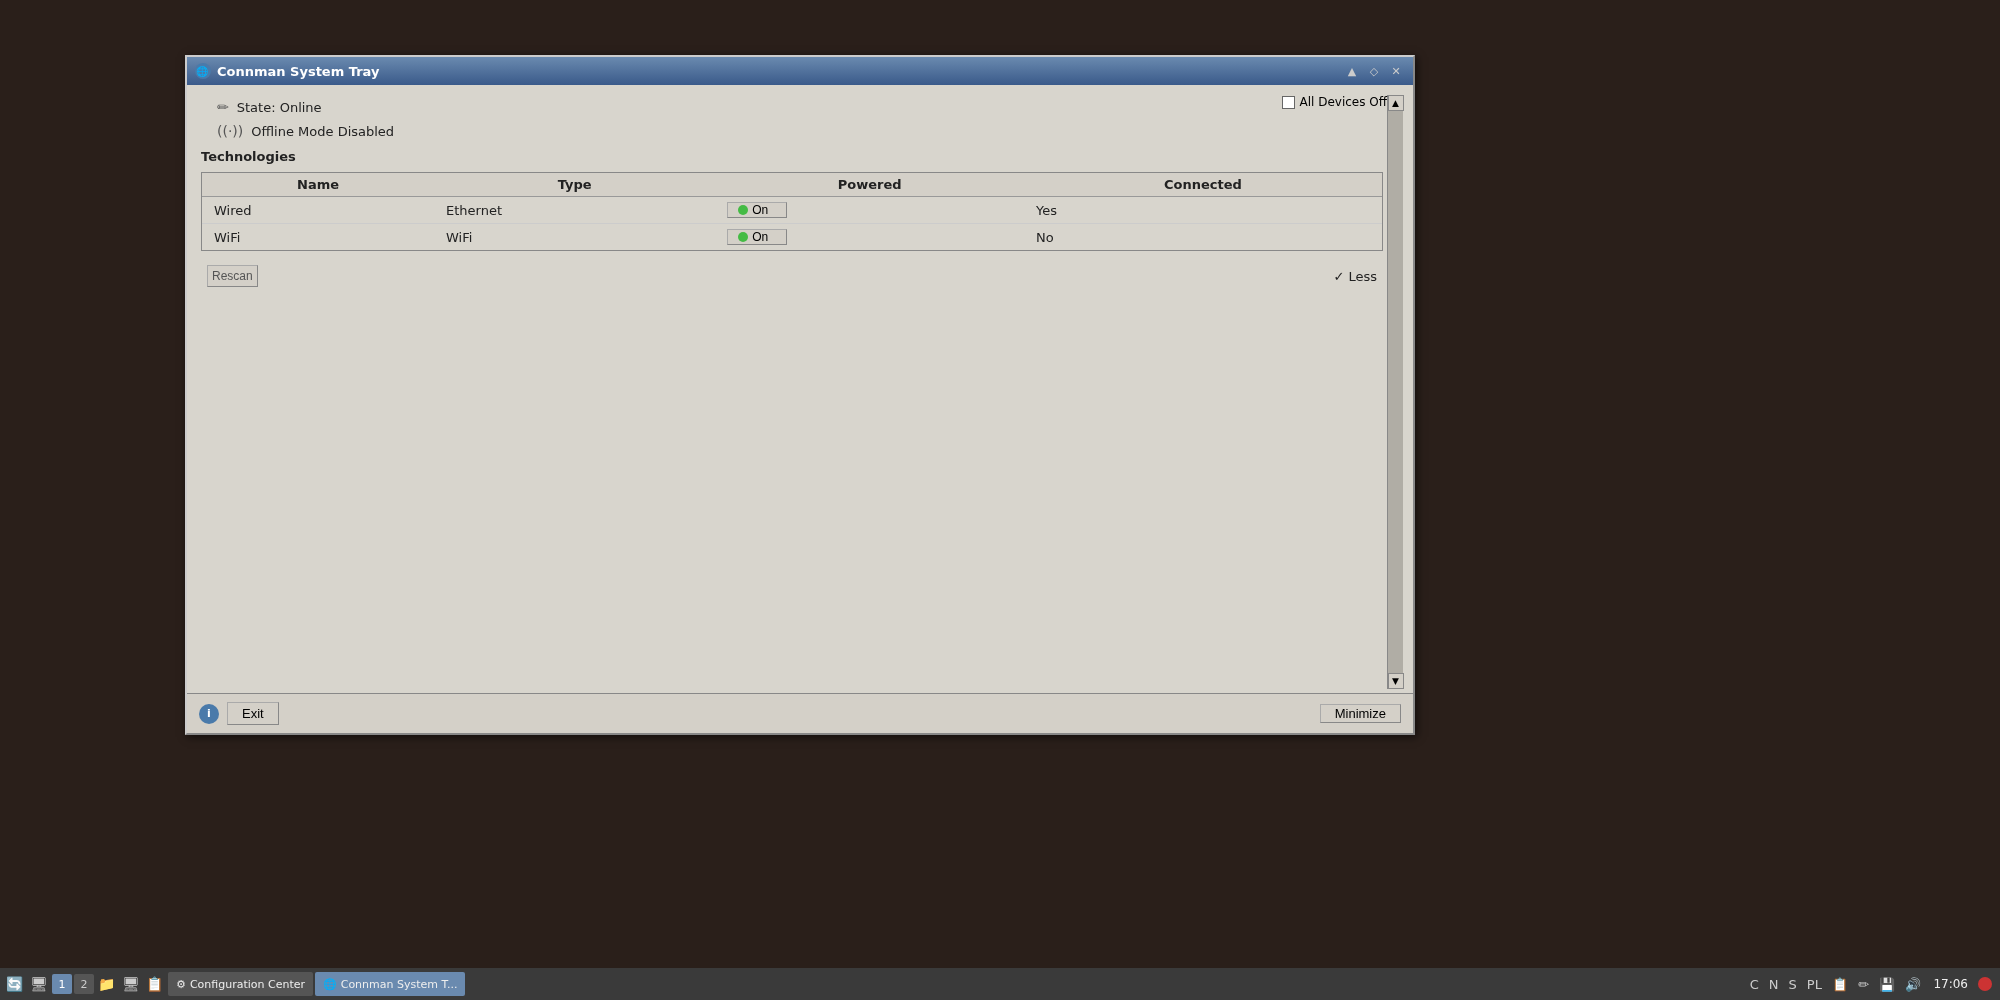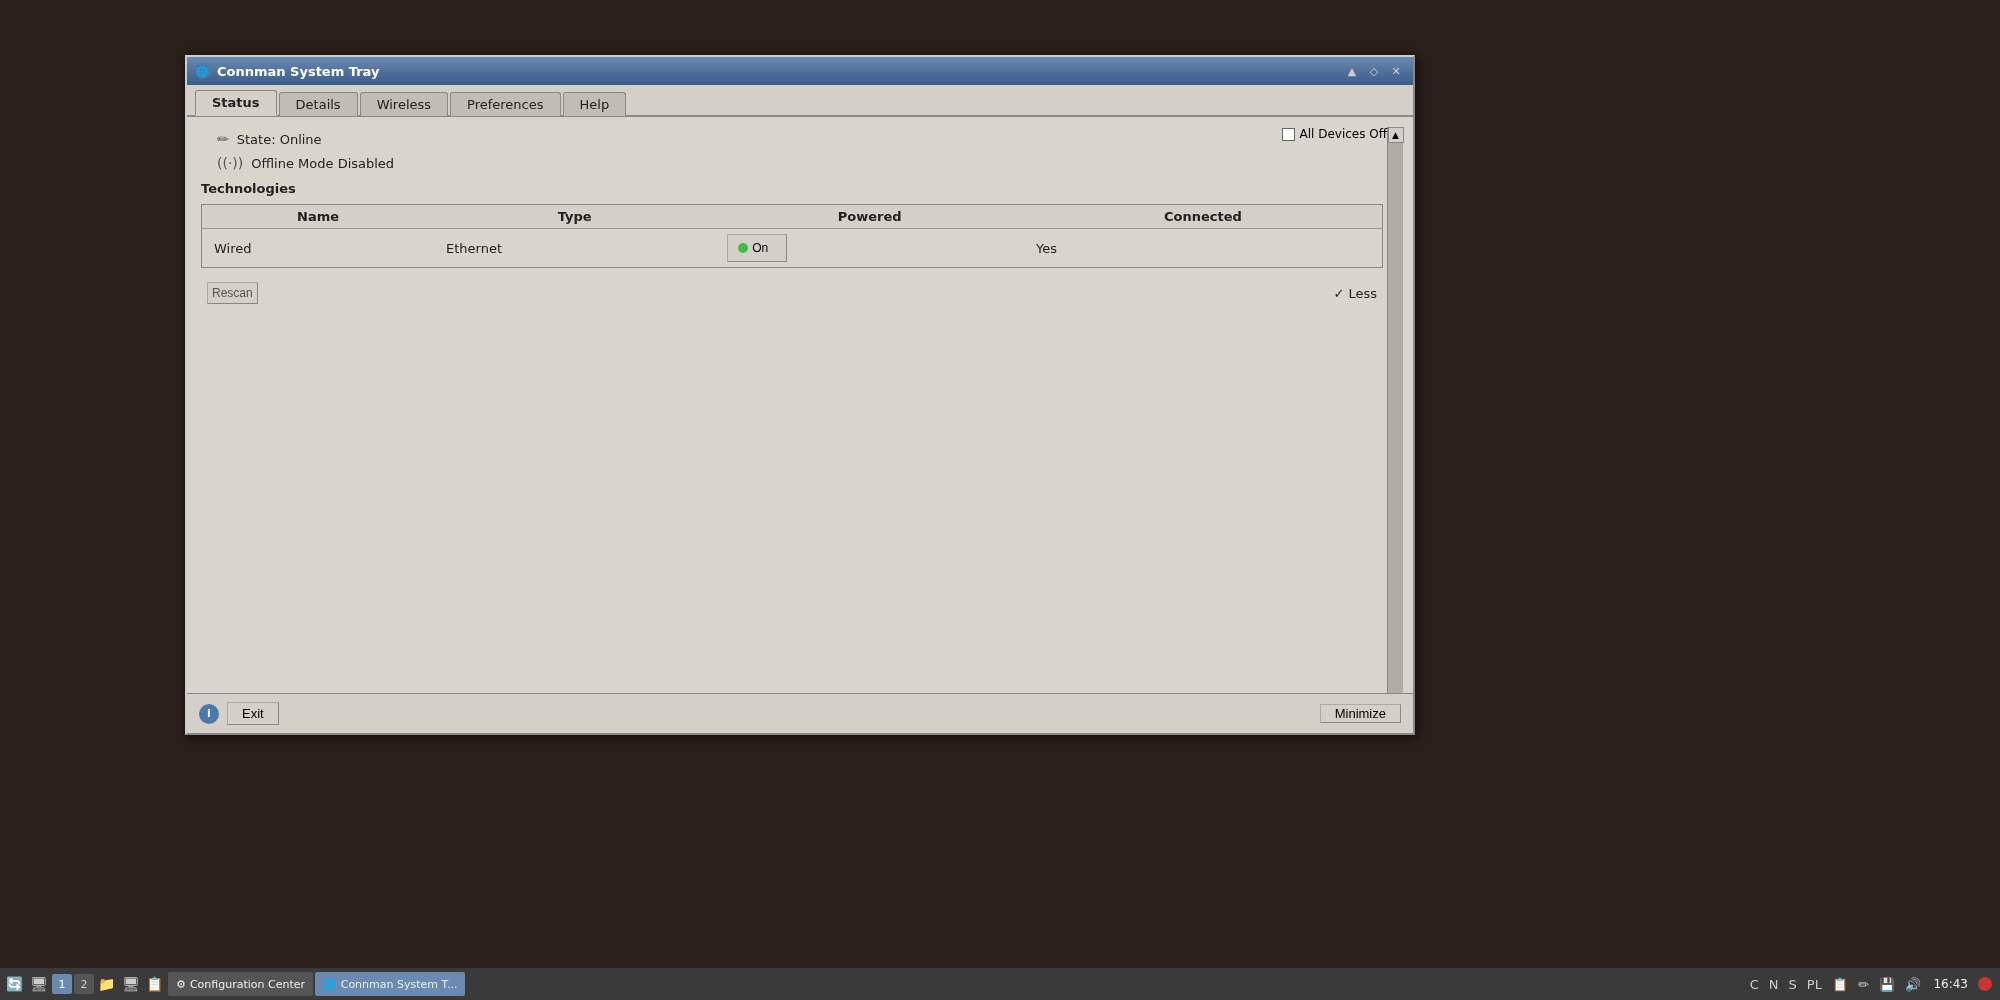--- a/index.html
+++ b/index.html
@@ -237,21 +237,21 @@
 
     .tech-table tr:last-child td {
       border-bottom: none;
     }
 
     
     .power-btn {
       display: inline-flex;
       align-items: center;
       gap: 4px;
-      padding: 6px 10px;
+      padding: 0 10px;
       background: #d4d0c8;
       border: 1px solid #888;
       border-top-color: #aaa;
       border-left-color: #aaa;
       cursor: pointer;
       font-size: 12px;
       min-width: 60px;
     }
 
     .power-dot {
@@ -451,37 +451,20 @@
       <div class="titlebar-icon">🌐</div>
       <span class="titlebar-title">Connman System Tray</span>
     </div>
     <div class="titlebar-buttons">
       <div class="titlebar-btn">▲</div>
       <div class="titlebar-btn">◇</div>
       <div class="titlebar-btn">✕</div>
     </div>
   </div>
 
-  <div class="tab-bar">
-    <div class="tab active">
-      <span>Status</span>
-    </div>
-    <div class="tab">
-      <span>Details</span>
-    </div>
-    <div class="tab">
-      <span>Wireless</span>
-    </div>
-    <div class="tab">
-      <span>Preferences</span>
-    </div>
-    <div class="tab">
-      <span>Help</span>
-    </div>
-  </div>
 
   <div class="content">
 
     <div class="all-devices-off">
       <div class="checkbox"></div>
       <span>All Devices Off</span>
     </div>
 
     <div class="content-with-scroll">
       <div class="content-main">
@@ -514,20 +497,31 @@
                 <td>Wired</td>
                 <td>Ethernet</td>
                 <td>
                   <button class="power-btn">
                     <span class="power-dot"></span>
                     <span>On</span>
                   </button>
                 </td>
                 <td>Yes</td>
               </tr>
+              <tr>
+                <td>WiFi</td>
+                <td>WiFi</td>
+                <td>
+                  <button class="power-btn">
+                    <span class="power-dot"></span>
+                    <span>On</span>
+                  </button>
+                </td>
+                <td>No</td>
+              </tr>
             </tbody>
           </table>
         </div>
 
         <div class="rescan-area">
           <button class="rescan-btn">Rescan</button>
           <div class="less-btn">✓ Less</div>
         </div>
 
       </div>
@@ -574,16 +568,16 @@
 
   <div class="taskbar-systray">
     <span class="tray-icon">C</span>
     <span class="tray-icon">N</span>
     <span class="tray-icon">S</span>
     <span class="tray-icon">PL</span>
     <span class="tray-icon">📋</span>
     <span class="tray-icon">✏</span>
     <span class="tray-icon">💾</span>
     <span class="tray-icon">🔊</span>
-    <span class="tray-time">16:43</span>
+    <span class="tray-time">17:06</span>
     <span class="tray-power"></span>
   </div>
 </div>
 
 </body></html>

